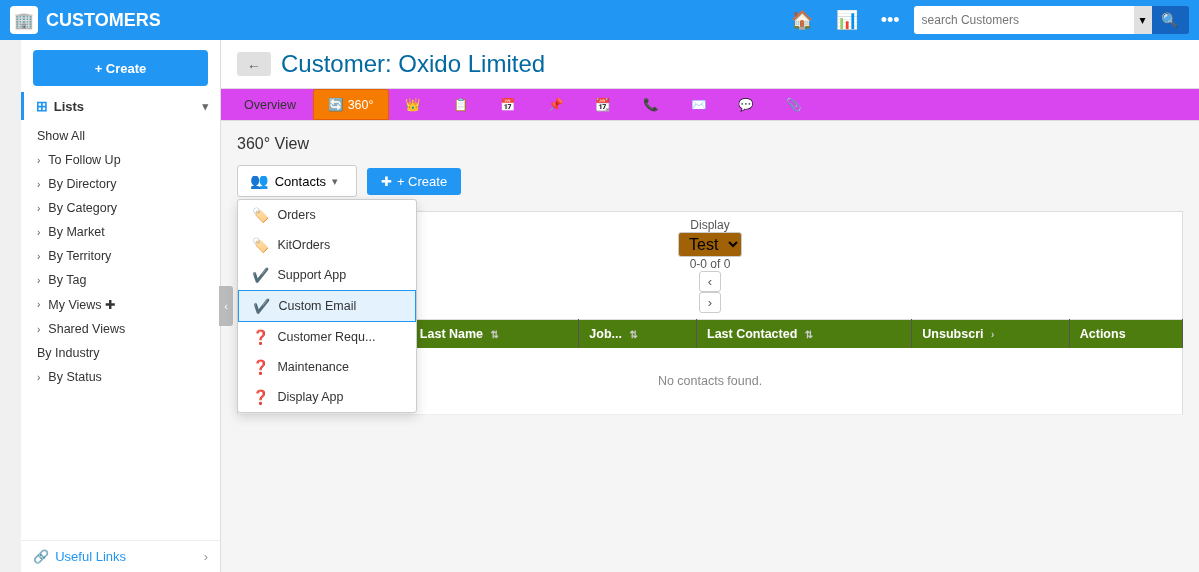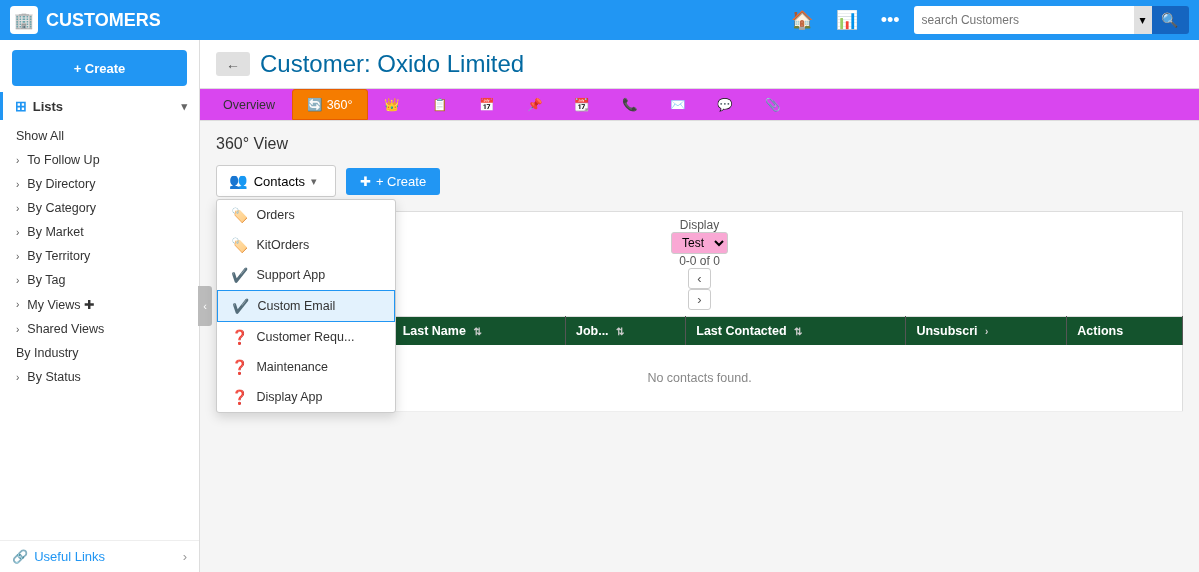--- a/index.html
+++ b/index.html
@@ -80,20 +80,21 @@
       cursor: pointer;
       border-radius: 0 3px 3px 0;
       font-size: 14px;
     }
 
     
     .main-layout {
       display: flex;
       flex: 1;
       overflow: hidden;
+      margin-left: 21px;
     }
 
     
     .sidebar {
       width: 200px;
       background: #fff;
       border-right: 1px solid #ddd;
       display: flex;
       flex-direction: column;
       overflow-y: auto;
@@ -301,46 +302,46 @@
       justify-content: space-between;
       padding: 6px 4px;
       gap: 0;
       background: #fff;
       border: 1px solid #ddd;
       border-bottom: none;
       flex-direction: column;
     }
     .display-label { color: #555; font-size: 12px; }
     .display-select {
-      background: #f9a8d4;
+      background: #a16207;
       border: 1px solid #ccc;
       border-radius: 3px;
       padding: 2px 6px;
-      font-size: 12px;
+      font-size: 16px;
       cursor: pointer;
     }
     .page-info { font-size: 12px; color: #555; }
     .nav-btn {
       background: #fff;
       border: 1px solid #ccc;
       border-radius: 3px;
       padding: 2px 8px;
       cursor: pointer;
       font-size: 13px;
       color: #555;
     }
 
     .data-table {
       width: 100%;
       border-collapse: collapse;
       background: #fff;
       border: 1px solid #ddd;
     }
     .data-table th {
-      background: #14532d;
+      background: #4d7c0f;
       color: #fff;
       padding: 7px 10px;
       text-align: left;
       font-size: 12.5px;
       border-right: 1px solid #555;
       white-space: nowrap;
     }
     .data-table th .sort-icon { font-size: 10px; margin-left: 4px; color: #ccc; }
     .data-table td {
       padding: 8px 10px;

